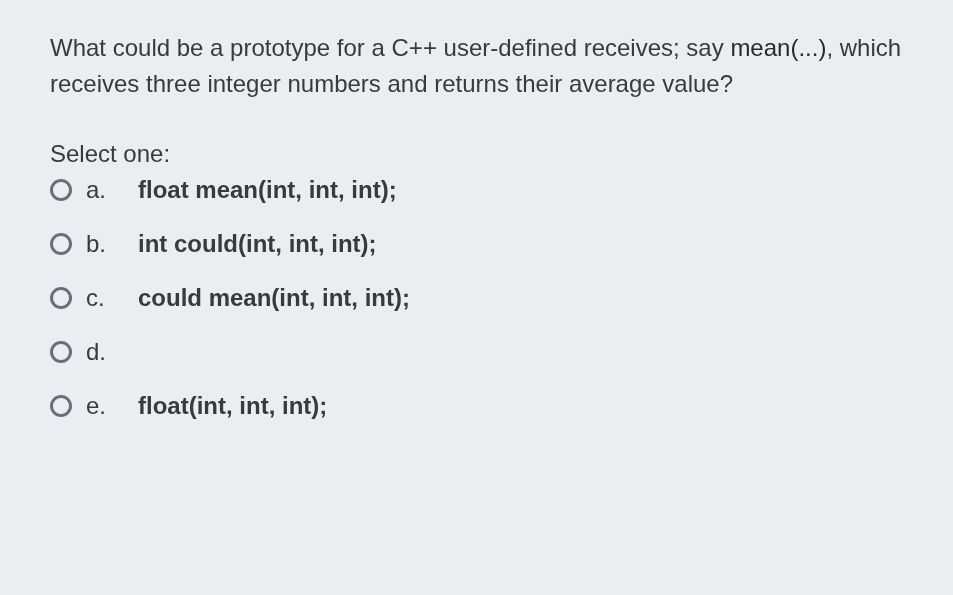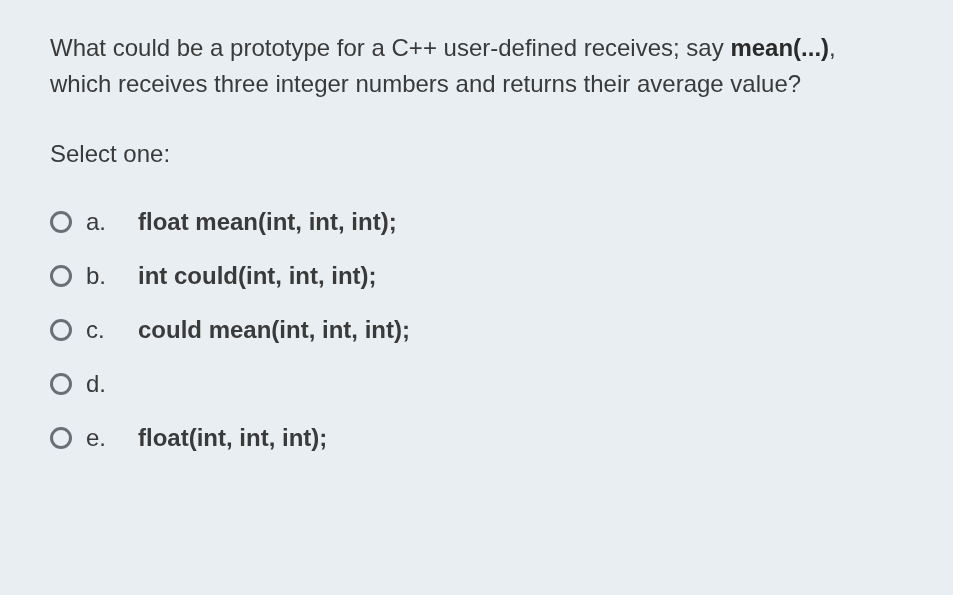--- a/index.html
+++ b/index.html
@@ -15,27 +15,27 @@
       padding: 30px 50px;
       color: #3a3a3a;
     }
     .question-text {
       font-size: 24px;
       line-height: 1.5;
       color: #3a3a3a;
       margin-bottom: 38px;
     }
     .question-text .bold {
-      font-weight: bold;
+      font-weight: normal;
       color: #2a2a2a;
     }
     .select-one {
       font-size: 24px;
       color: #3a3a3a;
-      margin-bottom: 40px;
+      margin-bottom: 8px;
     }
     .options {
       display: flex;
       flex-direction: column;
       gap: 26px;
     }
     .option-row {
       display: flex;
       align-items: center;
       gap: 14px;

